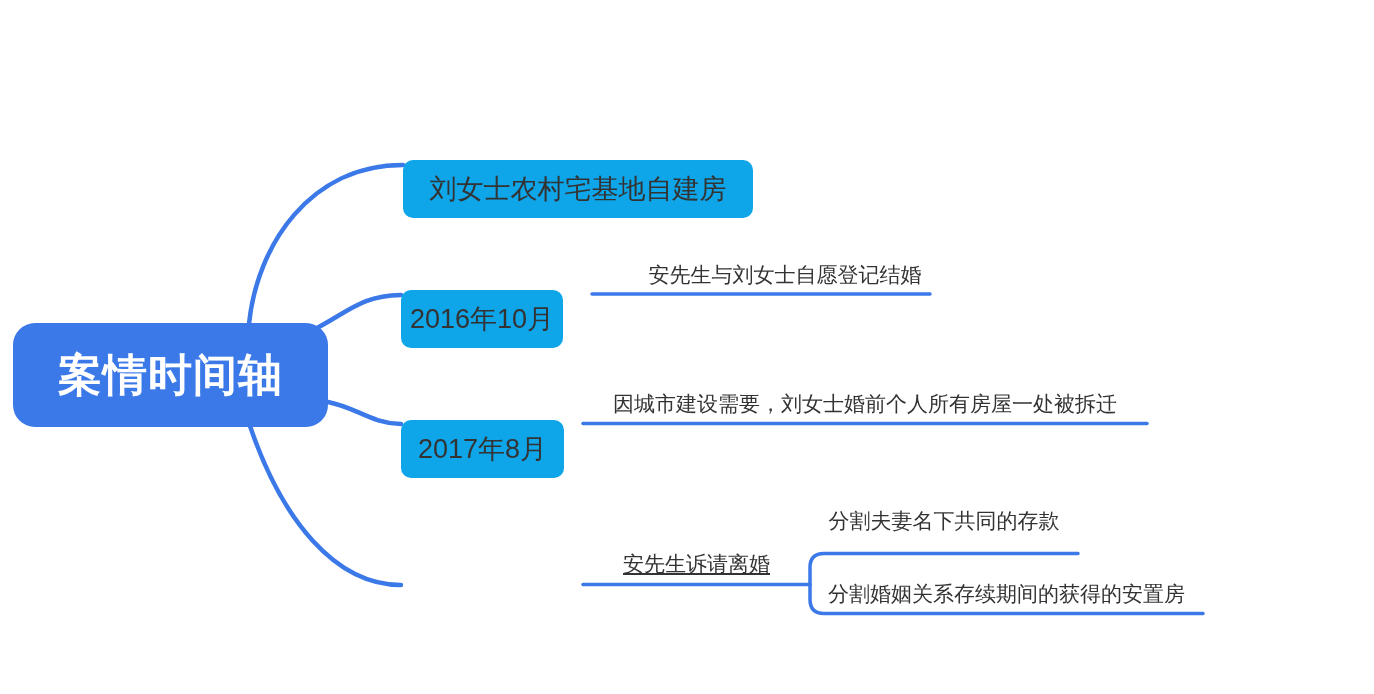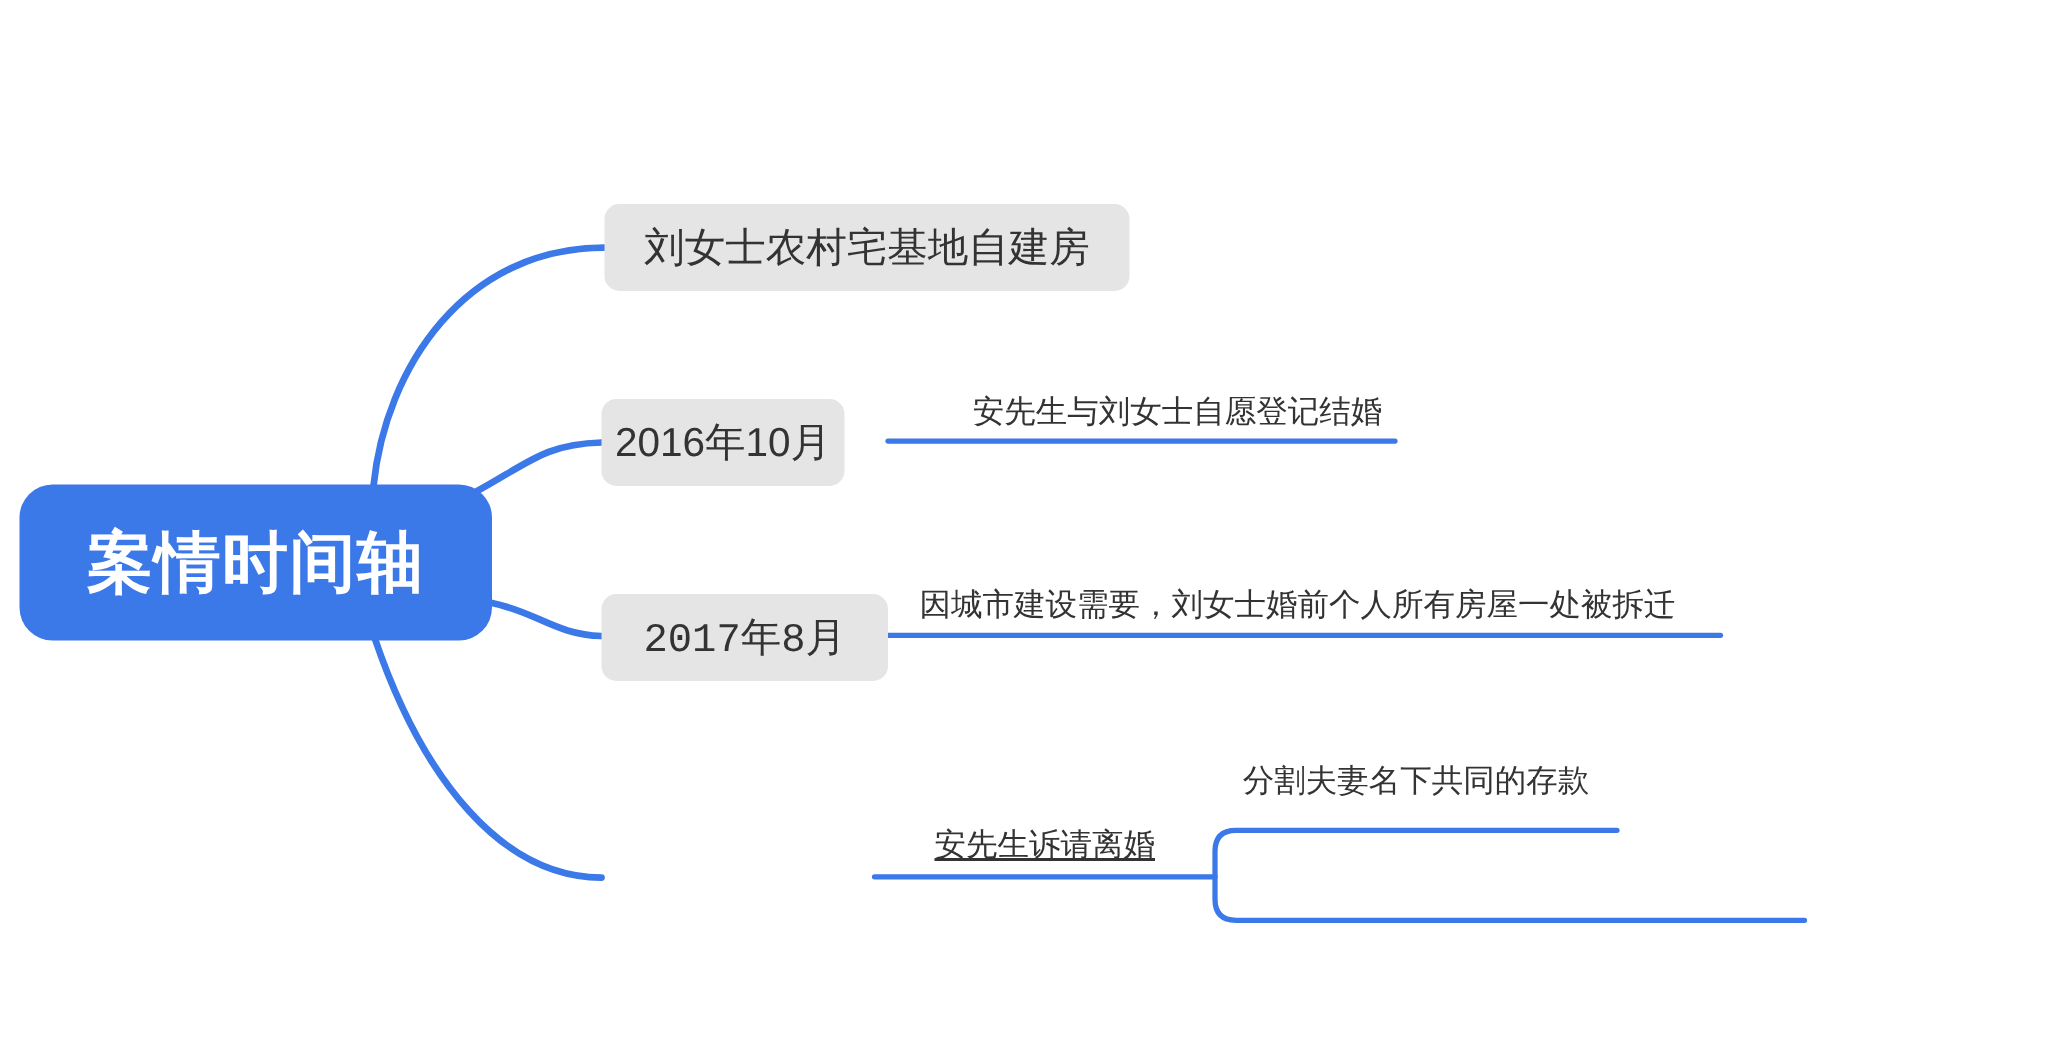--- a/index.html
+++ b/index.html
@@ -17,28 +17,28 @@
 
   .root-topic{
     position:absolute;left:13px;top:323px;width:315px;height:104px;
     background:#3b78e8;border-radius:22px;
     display:flex;align-items:center;justify-content:center;
     color:#ffffff;font-size:44px;font-weight:bold;letter-spacing:1px;
     box-sizing:border-box;cursor:default;
   }
   .topic{
     position:absolute;height:58px;
-    background:#e5e5e5;border-radius:10px;
+    background:#0ea5e9;border-radius:10px;
     display:flex;align-items:center;justify-content:center;
     color:#333333;font-size:27px;
-    box-sizing:border-box;cursor:default;
+    box-sizing:border-box;cursor:default;margin-top:24px;
   }
   .topic-1{left:403px;top:136px;width:350px;}
   .topic-2{left:401px;top:266px;width:162px;}
-  .topic-3{left:401px;top:396px;width:191px;font-family:Liberation Mono, monospace;}
+  .topic-3{left:401px;top:396px;width:163px;}
   .topic-4{left:401px;top:556px;width:182px;}
 
   .line-label{
     position:absolute;height:28px;
     display:flex;align-items:flex-end;justify-content:center;
     color:#333333;font-size:21px;line-height:26px;
     white-space:nowrap;cursor:default;
   }
   .label-2016{left:616px;top:260px;width:338px;}
   .label-2017{left:583px;top:389px;width:564px;}
@@ -91,14 +91,17 @@
   </div>
 
   <div class="line-label label-2018">
     <span>安先生诉请离婚</span>
   </div>
 
   <div class="line-label label-l3a">
     <span>分割夫妻名下共同的存款</span>
   </div>
 
+  <div class="line-label label-l3b">
+    <span>分割婚姻关系存续期间的获得的安置房</span>
+  </div>
 
 </div>
 
 </body></html>

